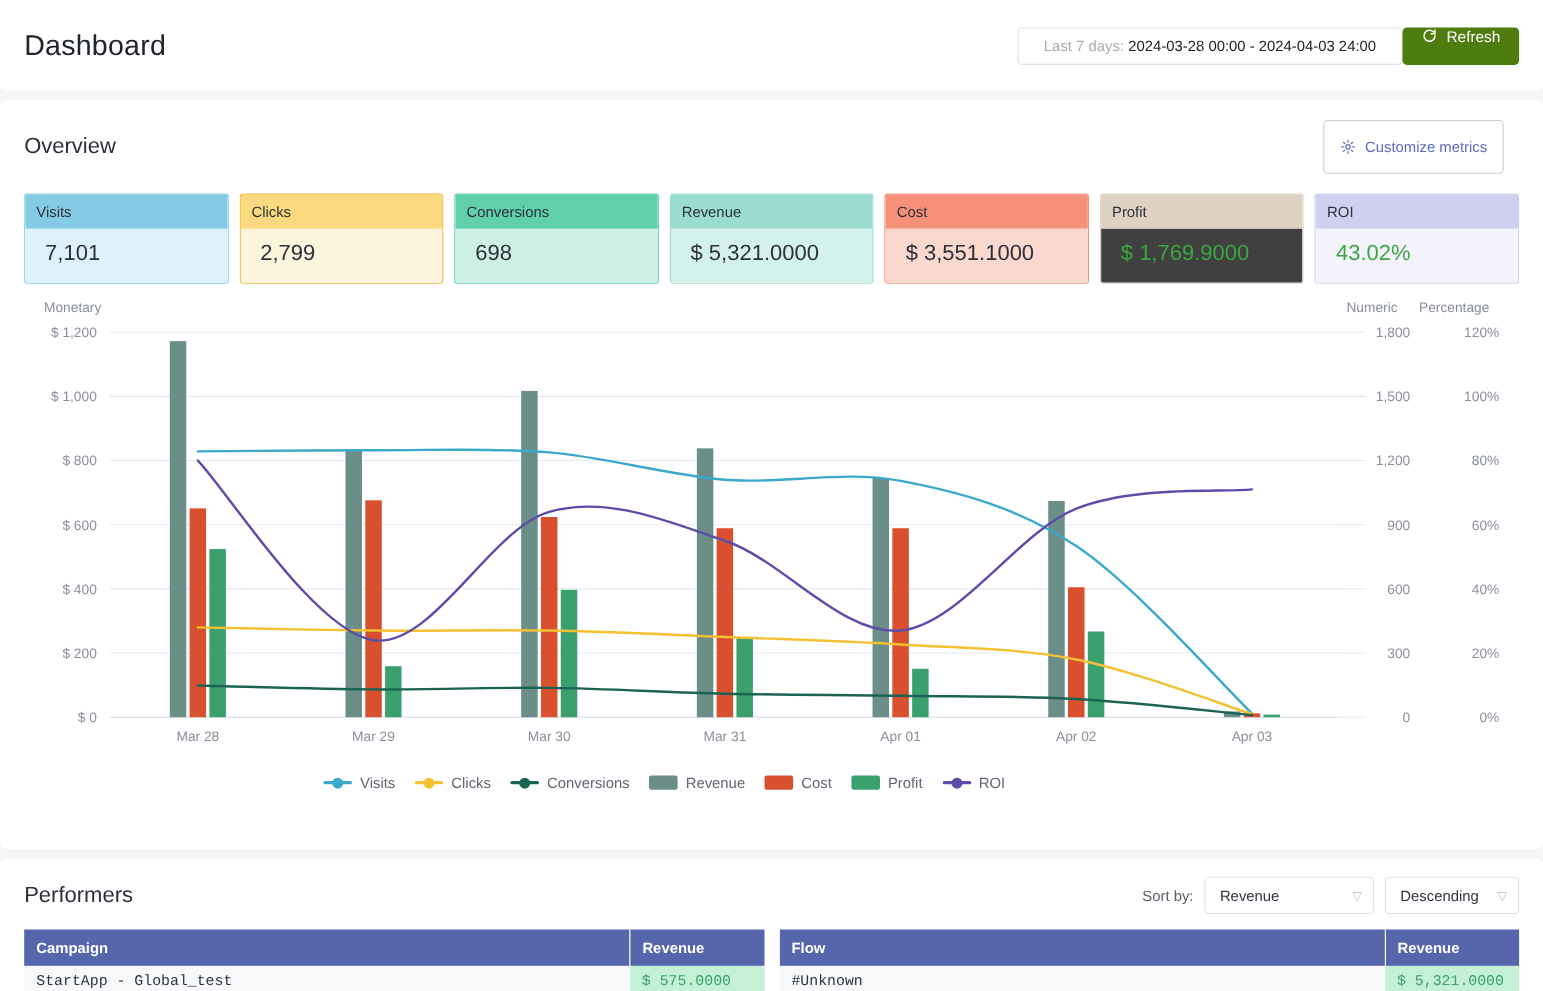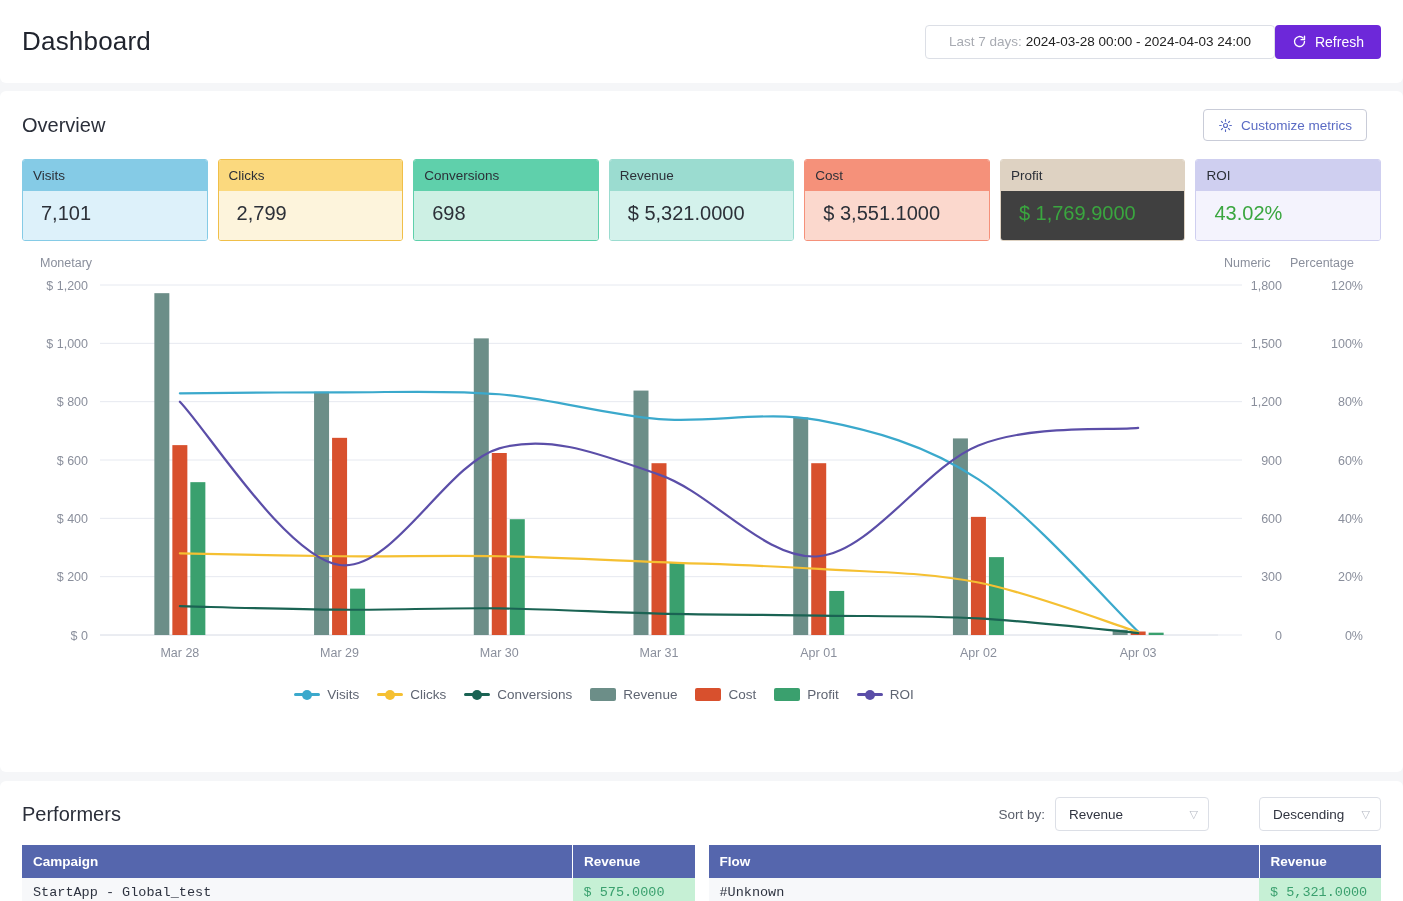--- a/index.html
+++ b/index.html
@@ -21,34 +21,34 @@
   #page-title { font-size: 26px; color: #20242e; font-weight: 400; letter-spacing: .2px; }
   #header-right { display: flex; align-items: center; gap: 0; }
   #date-range {
     width: 350px; height: 34px; border: 1px solid #dcdfe6; border-radius: 4px;
     background: #fff; display: flex; align-items: center; justify-content: center;
     font-size: 13.5px; white-space: nowrap; padding: 0 10px;
   }
   #date-range .dr-label { color: #a8abb2; margin-right: 4px; }
   #date-range .dr-value { color: #222; }
   #refresh-btn {
-    height: 34px; padding: 0 17px; background: #6d28d9; border: none; border-radius: 4px;
+    height: 34px; padding: 0 17px; background: #4d7c0f; border: none; border-radius: 4px;
     color: #fff; font-size: 14px; font-family: inherit; cursor: pointer;
-    display: flex; align-items: center; gap: 8px;
+    display: flex; align-items: flex-start; gap: 8px;
   }
 
   
   #overview {
     position: absolute; left: 0; top: 91px; width: 1403px; height: 681px;
     background: #fff; border-radius: 6px;
   }
   #ov-head { display: flex; align-items: center; justify-content: space-between; padding: 18px 36px 0 22px; }
   #ov-title { font-size: 20px; color: #2b2f3a; font-weight: 400; }
   #customize-btn {
-    height: 32px; padding: 0 14px; border: 1px solid #c9ccd8; border-radius: 4px;
+    height: 49px; padding: 0 14px; border: 1px solid #c9ccd8; border-radius: 4px;
     background: #fff; color: #5a6bc4; font-size: 13.5px; font-family: inherit;
     display: flex; align-items: center; gap: 8px; cursor: pointer;
   }
 
   
   #metrics { display: flex; gap: 10px; padding: 18px 22px 0 22px; }
   .metric { flex: 1 1 0; border-radius: 3px; overflow: hidden; border: 1px solid; }
   .metric .m-label { font-size: 13.5px; padding: 8px 10px; color: #2c3038; }
   .metric .m-value { font-size: 20px; padding: 11px 10px 15px 18px; font-weight: 400; }
 
@@ -82,21 +82,21 @@
   #pf-head { display: flex; align-items: center; justify-content: space-between; padding: 16px 22px 0 22px; }
   #pf-title { font-size: 20px; color: #2b2f3a; font-weight: 400; }
   #pf-controls { display: flex; align-items: center; gap: 10px; }
   #sort-label { font-size: 13.5px; color: #5a5f6b; }
   .select {
     height: 34px; border: 1px solid #dcdfe6; border-radius: 4px; background: #fff;
     display: flex; align-items: center; justify-content: space-between;
     padding: 0 10px 0 13px; font-size: 13.5px; color: #303440; cursor: pointer;
   }
   #sort-by-select { width: 154px; }
-  #sort-dir-select { width: 122px; margin-left: 40px; }
+  #sort-dir-select { width: 122px; }
   .chev { color: #b6bac4; font-size: 11px; margin-left: 10px; }
 
   #pf-tables { display: flex; gap: 14px; padding: 14px 22px 0 22px; }
   .pf-table { flex: 1 1 0; }
   .pf-table table { width: 100%; border-collapse: collapse; table-layout: fixed; }
   .pf-table th {
     background: #5566ad; color: #fff; font-size: 13.5px; font-weight: bold;
     text-align: left; padding: 9px 11px; border-right: 1px solid #fff;
   }
   .pf-table th:last-child { border-right: none; width: 122px; }

